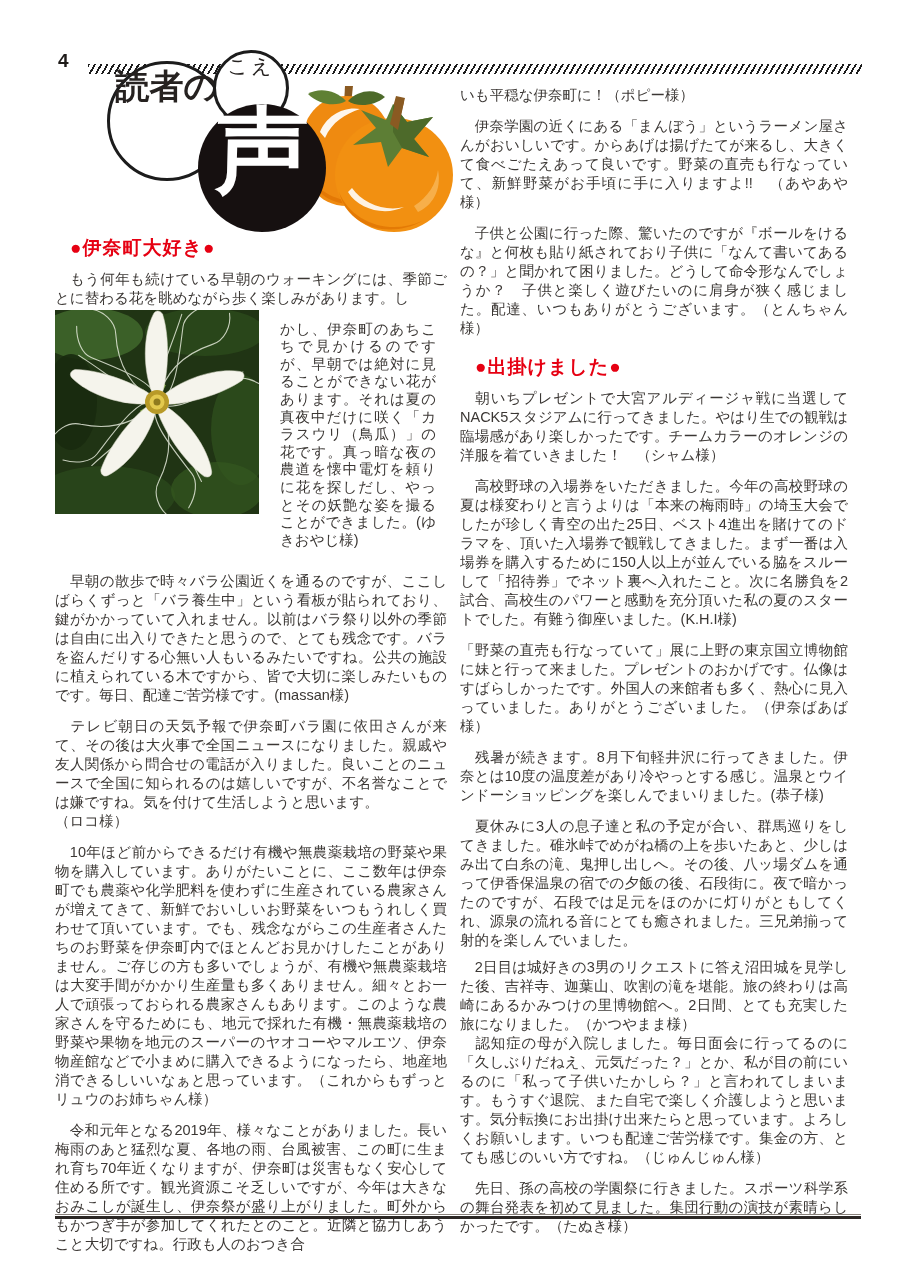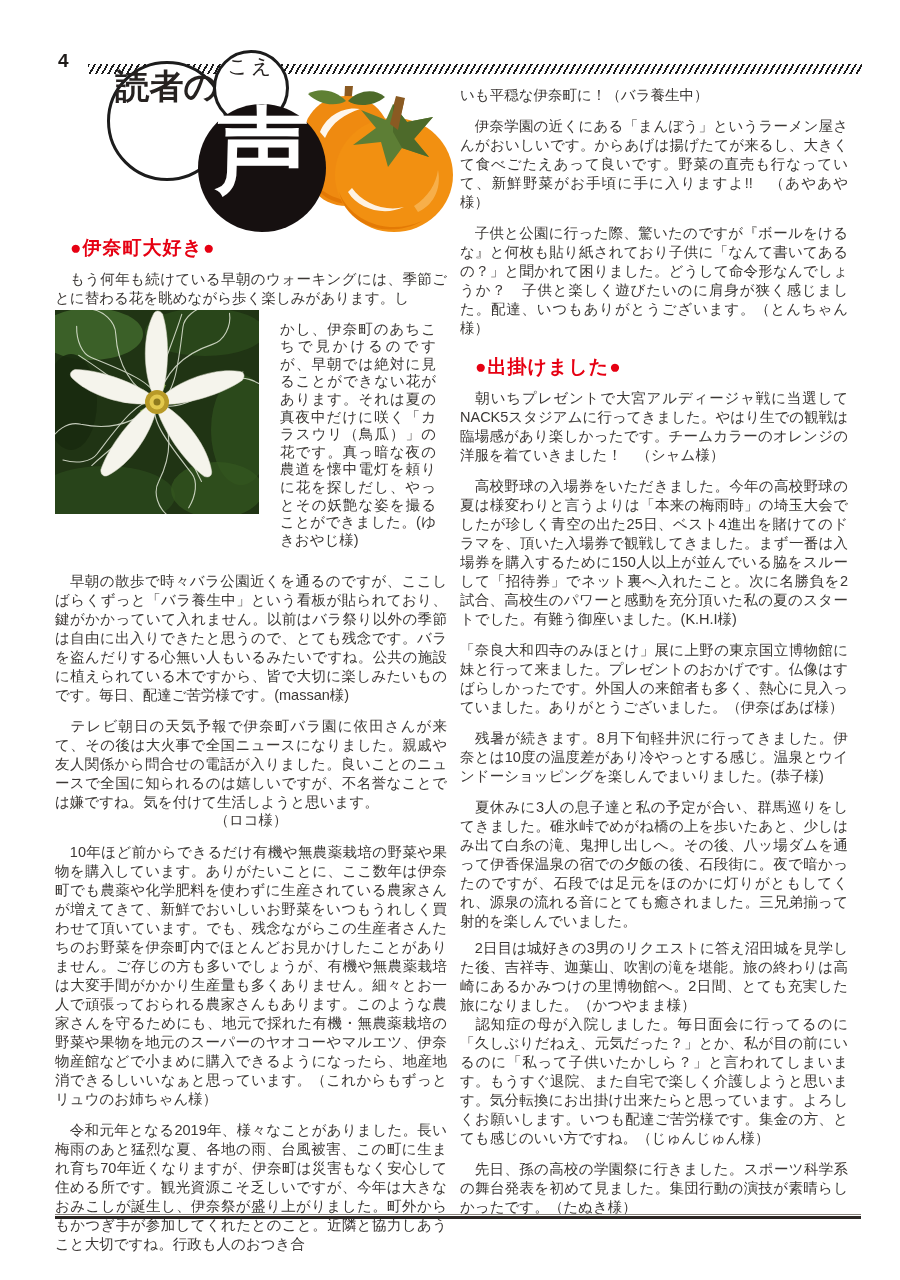--- a/index.html
+++ b/index.html
@@ -48,21 +48,21 @@
   .col.left{left:55px;top:236px;width:392px;}
   .col.right{left:460px;top:86px;width:388px;}
   .heading{
     font-family:"Liberation Serif","DejaVu Serif",serif;
     font-size:19px;font-weight:600;color:#e60012;letter-spacing:1px;
     margin:0 0 9px 15px;line-height:1.3;
   }
   .heading.mid{margin-top:17px;}
   .para{margin:12px 0 0 0;}
   .para.first{margin-top:0;}
-  .para.sig{margin-top:0;text-align:center;font-family:Liberation Mono, monospace;}
+  .para.sig{margin-top:0;text-align:left;}
   .para.nogap{margin-top:8px;}
   .photo-row{display:flex;margin-top:2px;}
   .photo-box{flex:0 0 204px;margin-right:10px;}
   .para.beside{margin:11px;line-height:17.6px;flex:1 1 auto;}
   .bottom-rule{
     position:absolute;left:55px;top:1214px;width:806px;height:1px;
     border-top:1px solid #8a837c;border-bottom:3px solid #2b2724;
   }
 </style>
 </head>
@@ -166,28 +166,28 @@
     </div>
 
     <p class="para">　早朝の散歩で時々バラ公園近くを通るのですが、ここしばらくずっと「バラ養生中」という看板が貼られており、鍵がかかっていて入れません。以前はバラ祭り以外の季節は自由に出入りできたと思うので、とても残念です。バラを盗んだりする心無い人もいるみたいですね。公共の施設に植えられている木ですから、皆で大切に楽しみたいものです。毎日、配達ご苦労様です。(massan様)</p>
     <p class="para">　テレビ朝日の天気予報で伊奈町バラ園に依田さんが来て、その後は大火事で全国ニュースになりました。親戚や友人関係から問合せの電話が入りました。良いことのニュースで全国に知られるのは嬉しいですが、不名誉なことでは嫌ですね。気を付けて生活しようと思います。</p>
     <p class="para sig">（ロコ様）</p>
     <p class="para">　10年ほど前からできるだけ有機や無農薬栽培の野菜や果物を購入しています。ありがたいことに、ここ数年は伊奈町でも農薬や化学肥料を使わずに生産されている農家さんが増えてきて、新鮮でおいしいお野菜をいつもうれしく買わせて頂いています。でも、残念ながらこの生産者さんたちのお野菜を伊奈町内でほとんどお見かけしたことがありません。ご存じの方も多いでしょうが、有機や無農薬栽培は大変手間がかかり生産量も多くありません。細々とお一人で頑張っておられる農家さんもあります。このような農家さんを守るためにも、地元で採れた有機・無農薬栽培の野菜や果物を地元のスーパーのヤオコーやマルエツ、伊奈物産館などで小まめに購入できるようになったら、地産地消できるしいいなぁと思っています。（これからもずっとリュウのお姉ちゃん様）</p>
     <p class="para">　令和元年となる2019年、様々なことがありました。長い梅雨のあと猛烈な夏、各地の雨、台風被害、この町に生まれ育ち70年近くなりますが、伊奈町は災害もなく安心して住める所です。観光資源こそ乏しいですが、今年は大きなおみこしが誕生し、伊奈祭が盛り上がりました。町外からもかつぎ手が参加してくれたとのこと。近隣と協力しあうこと大切ですね。行政も人のおつき合</p>
   </div>
 
   <div class="col right">
-    <p class="para first">いも平穏な伊奈町に！（バラ養生中）</p>
+    <p class="para first">いも平穏な伊奈町に！（ポピー様）</p>
     <p class="para">　伊奈学園の近くにある「まんぼう」というラーメン屋さんがおいしいです。からあげは揚げたてが来るし、大きくて食べごたえあって良いです。野菜の直売も行なっていて、新鮮野菜がお手頃に手に入りますよ!!　（あやあや様）</p>
     <p class="para">　子供と公園に行った際、驚いたのですが『ボールをけるな』と何枚も貼り紙されており子供に「なんて書いてあるの？」と聞かれて困りました。どうして命令形なんでしょうか？　子供と楽しく遊びたいのに肩身が狭く感じました。配達、いつもありがとうございます。（とんちゃん様）</p>
 
     <h2 class="heading mid">●出掛けました●</h2>
     <p class="para first">　朝いちプレゼントで大宮アルディージャ戦に当選してNACK5スタジアムに行ってきました。やはり生での観戦は臨場感があり楽しかったです。チームカラーのオレンジの洋服を着ていきました！　（シャム様）</p>
     <p class="para">　高校野球の入場券をいただきました。今年の高校野球の夏は様変わりと言うよりは「本来の梅雨時」の埼玉大会でしたが珍しく青空の出た25日、ベスト4進出を賭けてのドラマを、頂いた入場券で観戦してきました。まず一番は入場券を購入するために150人以上が並んでいる脇をスルーして「招待券」でネット裏へ入れたこと。次に名勝負を2試合、高校生のパワーと感動を充分頂いた私の夏のスタートでした。有難う御座いました。(K.H.I様)</p>
-    <p class="para">「奈良大和四寺のみほとけ」展に上野の東京国立博物館に妹と行って来ました。プレゼントのおかげです。仏像はすばらしかったです。外国人の来館者も多く、熱心に見入っていました。ありがとうございました。（伊奈ばあば様）</p>
+    <p class="para">「野菜の直売も行なっていて」展に上野の東京国立博物館に妹と行って来ました。プレゼントのおかげです。仏像はすばらしかったです。外国人の来館者も多く、熱心に見入っていました。ありがとうございました。（伊奈ばあば様）</p>
     <p class="para">　残暑が続きます。8月下旬軽井沢に行ってきました。伊奈とは10度の温度差があり冷やっとする感じ。温泉とウインドーショッピングを楽しんでまいりました。(恭子様)</p>
     <p class="para">　夏休みに3人の息子達と私の予定が合い、群馬巡りをしてきました。碓氷峠でめがね橋の上を歩いたあと、少しはみ出て白糸の滝、鬼押し出しへ。その後、八ッ場ダムを通って伊香保温泉の宿での夕飯の後、石段街に。夜で暗かったのですが、石段では足元をほのかに灯りがともしてくれ、源泉の流れる音にとても癒されました。三兄弟揃って射的を楽しんでいました。</p>
     <p class="para nogap">　2日目は城好きの3男のリクエストに答え沼田城を見学した後、吉祥寺、迦葉山、吹割の滝を堪能。旅の終わりは高崎にあるかみつけの里博物館へ。2日間、とても充実した旅になりました。（かつやまま様）</p>
 
     <p class="para first">　認知症の母が入院しました。毎日面会に行ってるのに「久しぶりだねえ、元気だった？」とか、私が目の前にいるのに「私って子供いたかしら？」と言われてしまいます。もうすぐ退院、また自宅で楽しく介護しようと思います。気分転換にお出掛け出来たらと思っています。よろしくお願いします。いつも配達ご苦労様です。集金の方、とても感じのいい方ですね。（じゅんじゅん様）</p>
     <p class="para">　先日、孫の高校の学園祭に行きました。スポーツ科学系の舞台発表を初めて見ました。集団行動の演技が素晴らしかったです。（たぬき様）</p>
   </div>
 
   <div class="bottom-rule"></div>
 </div>

